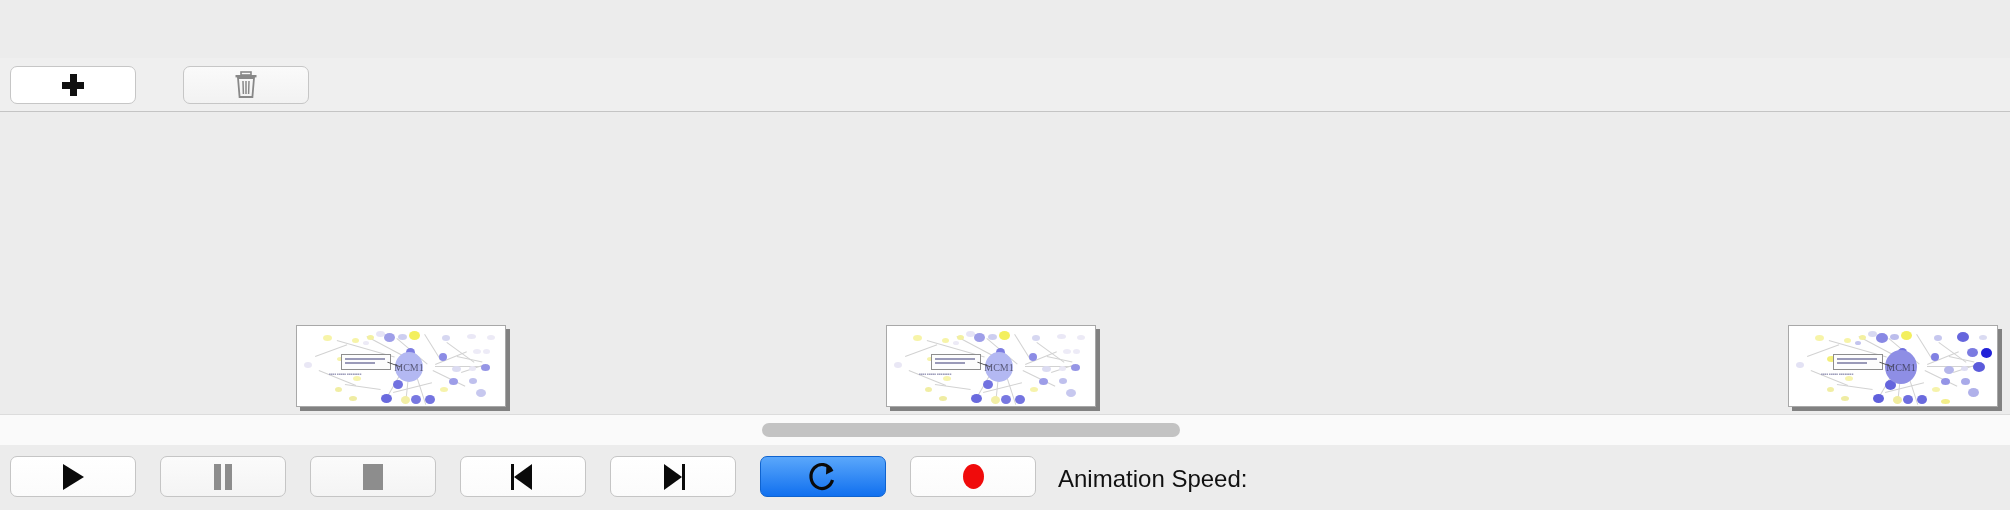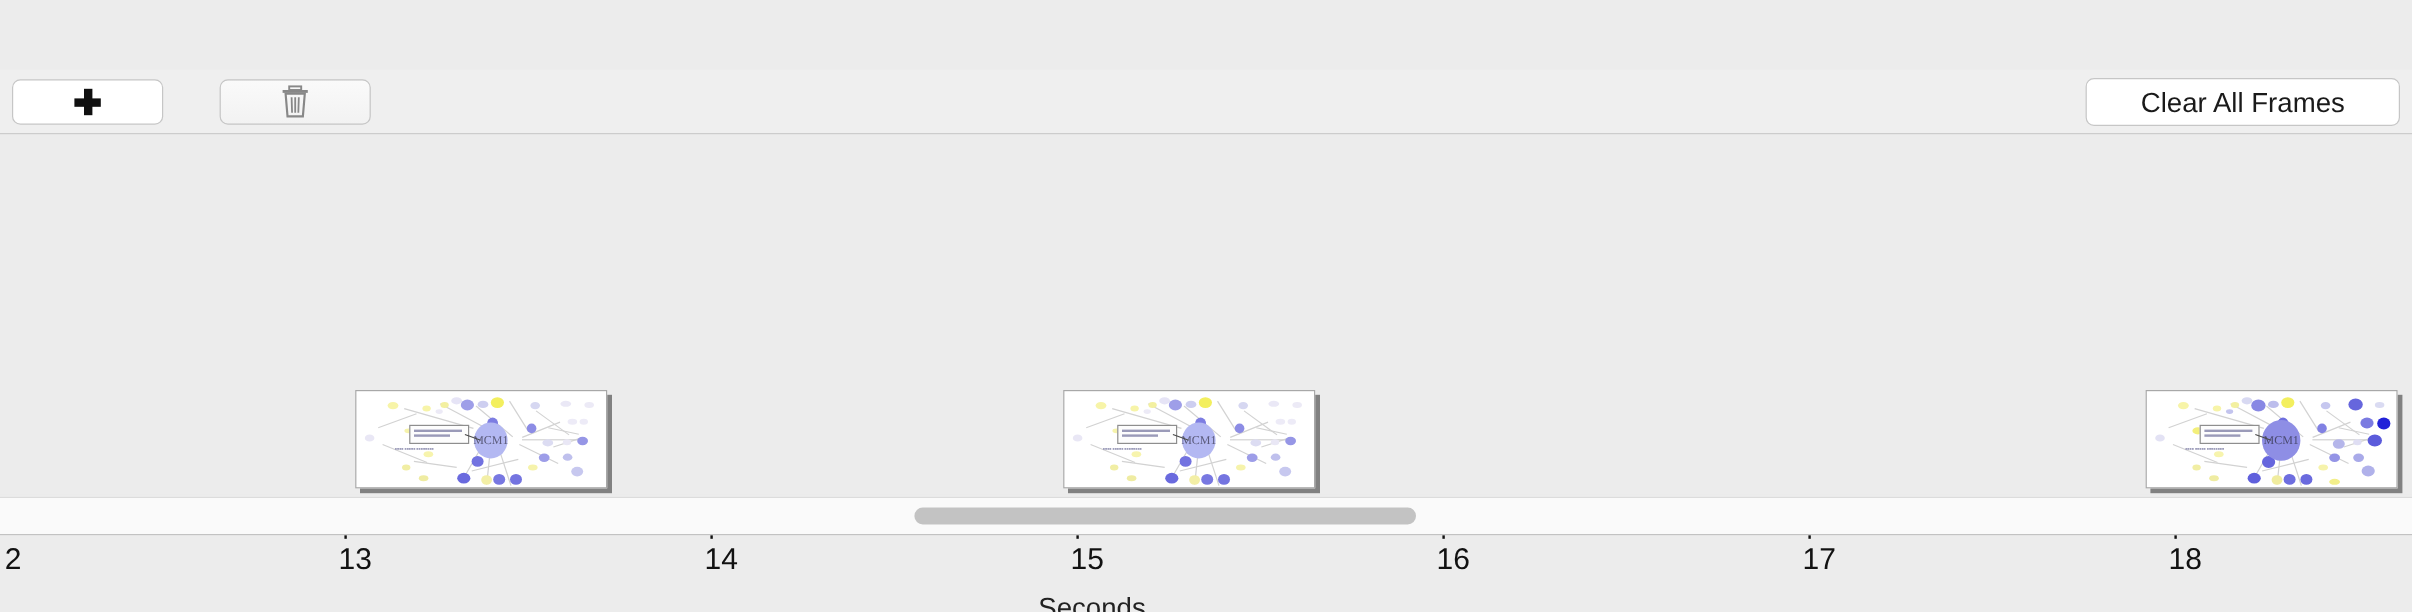--- a/index.html
+++ b/index.html
@@ -337,21 +337,20 @@
       <svg width="26" height="30" viewBox="0 0 26 30">
         <rect x="8" y="2" width="10" height="3" fill="none" stroke="#888" stroke-width="1.6"></rect>
         <rect x="2.5" y="5" width="21" height="2.4" fill="#888"></rect>
         <path d="M5 8 L6.6 27 L19.4 27 L21 8 Z" fill="none" stroke="#888" stroke-width="1.8"></path>
         <line x1="10" y1="11" x2="10.4" y2="24" stroke="#888" stroke-width="1.5"></line>
         <line x1="13" y1="11" x2="13" y2="24" stroke="#888" stroke-width="1.5"></line>
         <line x1="16" y1="11" x2="15.6" y2="24" stroke="#888" stroke-width="1.5"></line>
       </svg>
     </div>
 
-    <div class="tbtn white" id="clear-frames-button">Clear All Frames</div>
   </div>
 
   <div class="timeline">
 
     <div class="frame" style="left:296px;top:213px;width:210px;height:82px;">
       <div class="net">
         <div class="edge" style="left:40px;top:14px;width:60px;transform:rotate(16deg);"></div>
         <div class="edge" style="left:70px;top:10px;width:55px;transform:rotate(28deg);"></div>
         <div class="edge" style="left:100px;top:12px;width:40px;transform:rotate(40deg);"></div>
         <div class="edge" style="left:128px;top:8px;width:30px;transform:rotate(58deg);"></div>
@@ -569,14 +568,43 @@
 
     <div class="axis-title">
       <span>Seconds</span>
     </div>
   </div>
 
   <div class="scroll-area">
     <div class="scroll-thumb"></div>
   </div>
 
+  <div class="playbar">
+    <div class="pbtn" id="play-button">
+      <span class="ico-play"></span>
+    </div>
+    <div class="pbtn dim" id="pause-button">
+      <span class="ico-pause"></span>
+    </div>
+    <div class="pbtn dim" id="stop-button">
+      <span class="ico-stop"></span>
+    </div>
+    <div class="pbtn" id="prev-frame-button">
+      <span class="ico-prev"></span>
+    </div>
+    <div class="pbtn" id="next-frame-button">
+      <span class="ico-next"></span>
+    </div>
+    <div class="pbtn active" id="loop-button">
+      <svg width="30" height="32" viewBox="0 0 30 32">
+        <path d="M23.5 9.5 A11 12 0 1 0 24.5 19" fill="none" stroke="#0a0a0a" stroke-width="3.2"></path>
+        <path d="M18.5 3.5 L25.5 9.8 L18 13.5 Z" fill="#0a0a0a"></path>
+      </svg>
+    </div>
+    <div class="pbtn" id="record-button">
+      <span class="ico-record"></span>
+    </div>
+
+    <div class="speed-label">Animation Speed:</div>
+
+  </div>
 
 </div>
 
 </body></html>

